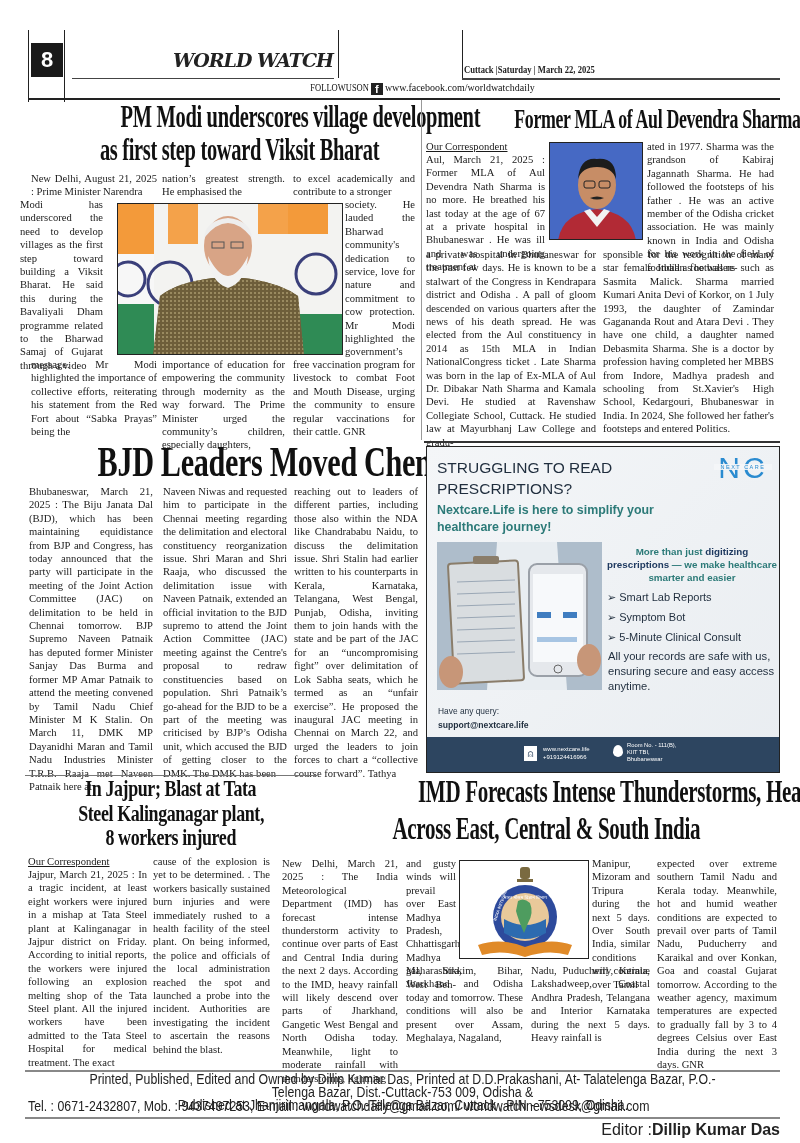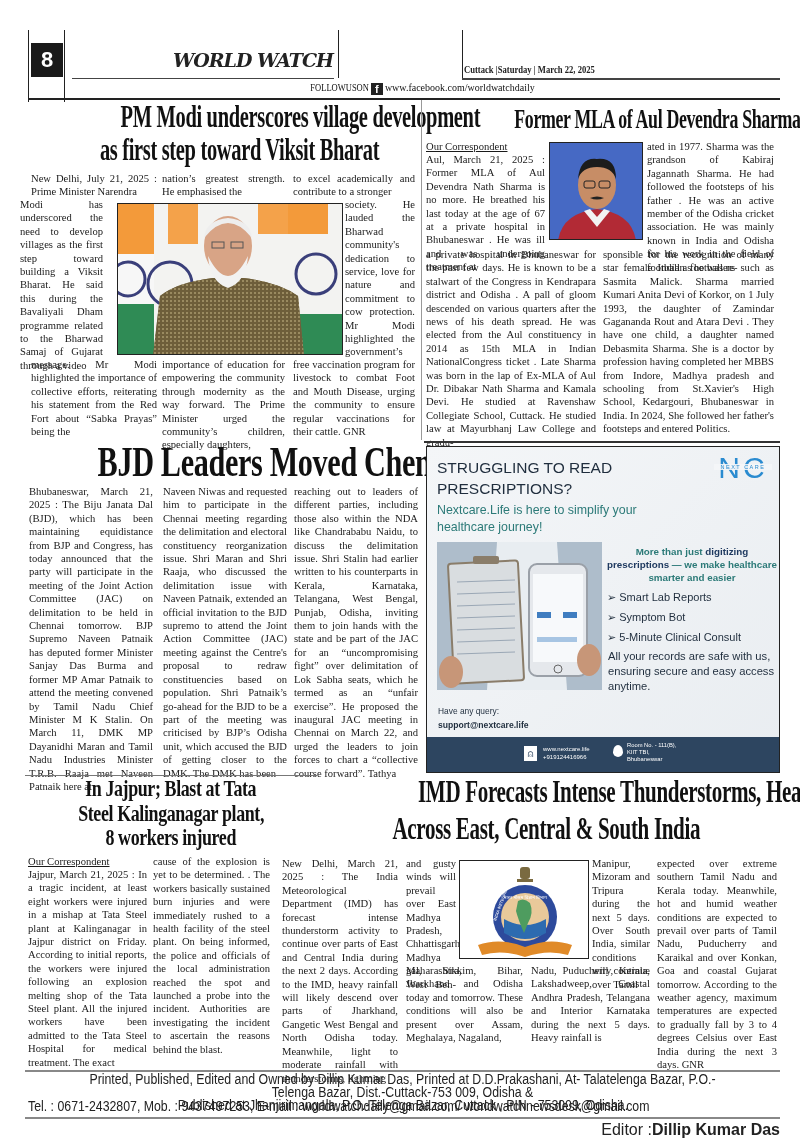--- a/index.html
+++ b/index.html
@@ -41,21 +41,21 @@
 </div>
 <div class="abs" style="left:28px;top:98px;width:752px;height:2px;background:#222"></div>
 
 <div class="abs head" style="left:28px;top:100px;width:392px;font-size:31px;line-height:34px">
   <div class="cond" style="transform:scaleX(.66)"><span>PM Modi underscores village development</span></div>
 </div>
 <div class="abs head" style="left:28px;top:133px;width:392px;font-size:31px;line-height:34px">
   <div class="cond" style="transform:scaleX(.66)"><span>as first step toward Viksit Bharat</span></div>
 </div>
 
-<div class="abs txt" style="left:31px;top:172px;width:126px">New Delhi, July 21, 2025 : Prime Minister Narendra</div>
+<div class="abs txt" style="left:31px;top:172px;width:126px">New Delhi, August 21, 2025 : Prime Minister Narendra</div>
 <div class="abs txt" style="left:20px;top:198px;width:83px">Modi has underscored the need to develop villages as the first step toward building a Viksit Bharat. He said this during the Bavaliyali Dham programme related to the Bharwad Samaj of Gujarat through a video</div>
 <div class="abs txt" style="left:31px;top:358px;width:126px">message. Mr Modi highlighted the importance of collective efforts, reiterating his statement from the Red Fort about “Sabka Prayas” being the</div>
 
 <div class="abs txt" style="left:162px;top:172px;width:123px">nation’s greatest strength. He emphasised the</div>
 <div class="abs txt" style="left:162px;top:358px;width:123px">importance of education for empowering the community through modernity as the way forward. The Prime Minister urged the community’s children, especially daughters,</div>
 
 <div class="abs txt" style="left:293px;top:172px;width:122px">to excel academically and contribute to a stronger</div>
 <div class="abs txt" style="left:345px;top:198px;width:70px">society. He lauded the Bharwad community's dedication to service, love for nature and commitment to cow protection. Mr Modi highlighted the government’s</div>
 <div class="abs txt" style="left:293px;top:358px;width:122px">free vaccination program for livestock to combat Foot and Mouth Disease, urging the community to ensure regular vaccinations for their cattle. GNR</div>
 
@@ -132,21 +132,21 @@
 
 <div class="abs ad" style="left:426px;top:446px;width:354px;height:327px;border:1.5px solid #222;overflow:hidden">
   <div class="abs sans" style="left:10px;top:10px;font-size:15.5px;line-height:21px;color:#1f2d3d">
     <div>STRUGGLING TO READ</div>
     <div>PRESCRIPTIONS?</div>
   </div>
   <div class="abs" style="left:287px;top:6px;width:58px;height:30px;text-align:center">
     <div class="sans" style="font-size:30px;font-weight:300;color:#2a8bd0;line-height:30px;letter-spacing:3px">NC</div>
     <div class="sans" style="position:absolute;left:0;top:11px;width:58px;font-size:5.5px;color:#2a8bd0;letter-spacing:1.5px;background:rgba(244,246,248,.9)">NEXT CARE</div>
   </div>
-  <div class="abs sans" style="left:10px;top:55px;font-size:12.4px;line-height:17px;font-weight:normal;color:#2c7a78">
+  <div class="abs sans" style="left:10px;top:55px;font-size:12.4px;line-height:17px;font-weight:bold;color:#2c7a78">
     <div>Nextcare.Life is here to simplify your</div>
     <div>healthcare journey!</div>
   </div>
 
   <div class="abs" style="left:10px;top:95px;width:165px;height:148px;background:#b9c6d2;overflow:hidden">
     <svg width="165" height="148" viewBox="0 0 165 148">
       <rect width="165" height="148" fill="#aebdcb"></rect>
       <path d="M60 0 L120 0 L130 148 L50 148Z" fill="#e8edf1"></path>
       <rect x="14" y="20" width="70" height="120" rx="3" fill="#d9dde0" stroke="#8a7d6a" stroke-width="2" transform="rotate(-3 49 80)"></rect>
       <g stroke="#9aa7b5" stroke-width="1">

